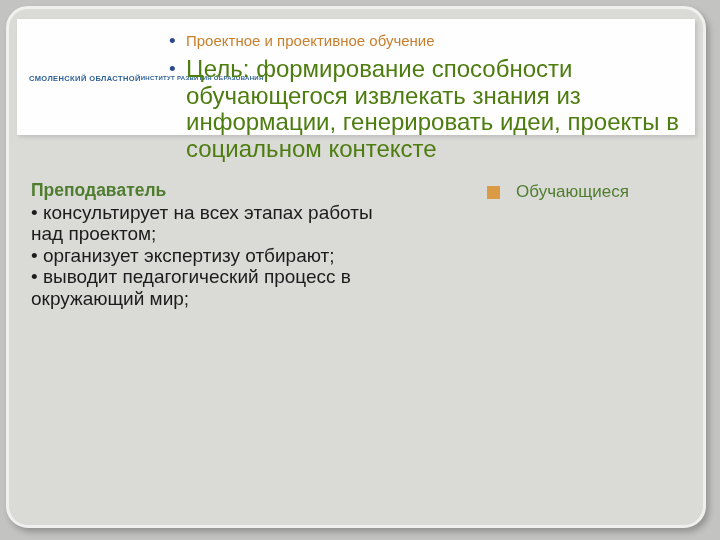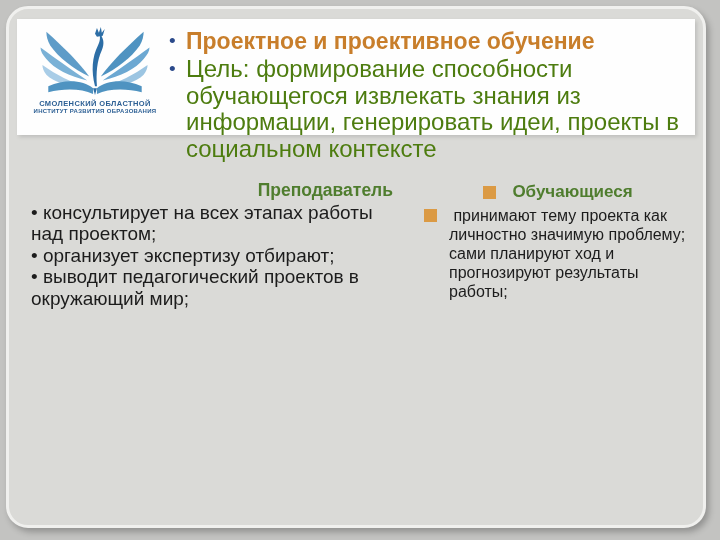--- a/index.html
+++ b/index.html
@@ -21,21 +21,21 @@
   
   .header-box {
     position: absolute; left: 8px; top: 10px;
     width: 678px; height: 116px;
     background: var(--header-bg, #fefefe);
     box-shadow: 2px 2px 4px rgba(0,0,0,0.13);
   }
   .logo {
     position: absolute; left: 12px; top: 5px;
     width: 132px; height: 106px;
-    display: flex; flex-direction: column; align-items: center;
+    display: flex; flex-direction: row; align-items: center;
     padding-top: 2px;
   }
   .logo svg { display: block; }
   .logo-line1 {
     font-size: 7.5px; font-weight: bold;
     color: var(--logo-text-blue, #2c5f94);
     letter-spacing: 0.4px; white-space: nowrap; margin-top: 1px;
   }
   .logo-line2 {
     font-size: 6px; font-weight: bold;
@@ -45,47 +45,47 @@
   .header-text {
     position: absolute; left: 152px; top: 7px; width: 512px;
   }
   .h-row { display: flex; align-items: flex-start; margin-top: 2px; }
   .h-bullet {
     flex: 0 0 17px; color: var(--bullet-blue, #2b4a8b);
     font-size: 19px; line-height: 26px;
   }
   .h-title {
     color: var(--title-orange, #c87e2b);
-    font-weight: bold; font-size: 23px; line-height: 26px;
+    font-weight: normal; font-size: 15px; line-height: 26px;
   }
   .h-goal {
     color: #4d7c0f; font-size: 24px; line-height: 26.5px;
     max-width: 495px;
   }
   
   .col-left {
     position: absolute; left: 22px; top: 170px; width: 362px;
   }
   .col-heading {
-    text-align: right;
+    text-align: left;
     color: var(--heading-green, #4f7d2e);
     font-weight: bold; font-size: 17.5px; line-height: 23px;
   }
   .para {
     margin: 0; font-size: 19px; line-height: 21.4px;
     color: var(--body-text, #1c1c1c);
   }
   .col-right {
     position: absolute; left: 408px; top: 172px; width: 282px;
   }
   .r-heading {
     display: flex; align-items: center; justify-content: center;
     gap: 16px; margin-bottom: 3px;
     color: var(--heading-green, #4f7d2e);
-    font-weight: bold; font-size: 17px; line-height: 22px;
+    font-weight: normal; font-size: 17px; line-height: 22px;
   }
   .sq {
     width: 13px; height: 13px;
     background: var(--square-orange, #db9a44);
     flex: 0 0 13px;
   }
   .r-item { position: relative; padding-left: 32px; margin-bottom: 4px; }
   .r-item .sq { position: absolute; left: 7px; top: 3px; }
   .r-text {
     font-size: 16px; line-height: 19px;
@@ -140,34 +140,30 @@
     <div class="col-heading">Преподаватель</div>
     <div>
 
         <p class="para">• консультирует на всех этапах работы над проектом;</p>
 
 
         <p class="para">• организует экспертизу отбирают;</p>
 
 
 
-        <p class="para">• выводит педагогический проектов в окружающий мир;</p>
+        <p class="para">• выводит педагогический процесс в окружающий мир;</p>
       </div>
   </div>
 
   <div class="col-right">
     <div class="r-heading">
       <span class="sq"></span>
       <span>Обучающиеся</span>
     </div>
     <div>
 
-        <div class="r-item">
-          <span class="sq"></span>
-          <span class="r-text"> принимают тему проекта как личностно значимую проблему; сами планируют ход и прогнозируют результаты работы;</span>
-        </div>
 
 
 
       </div>
   </div>
 
 </div>
 
 </body></html>

